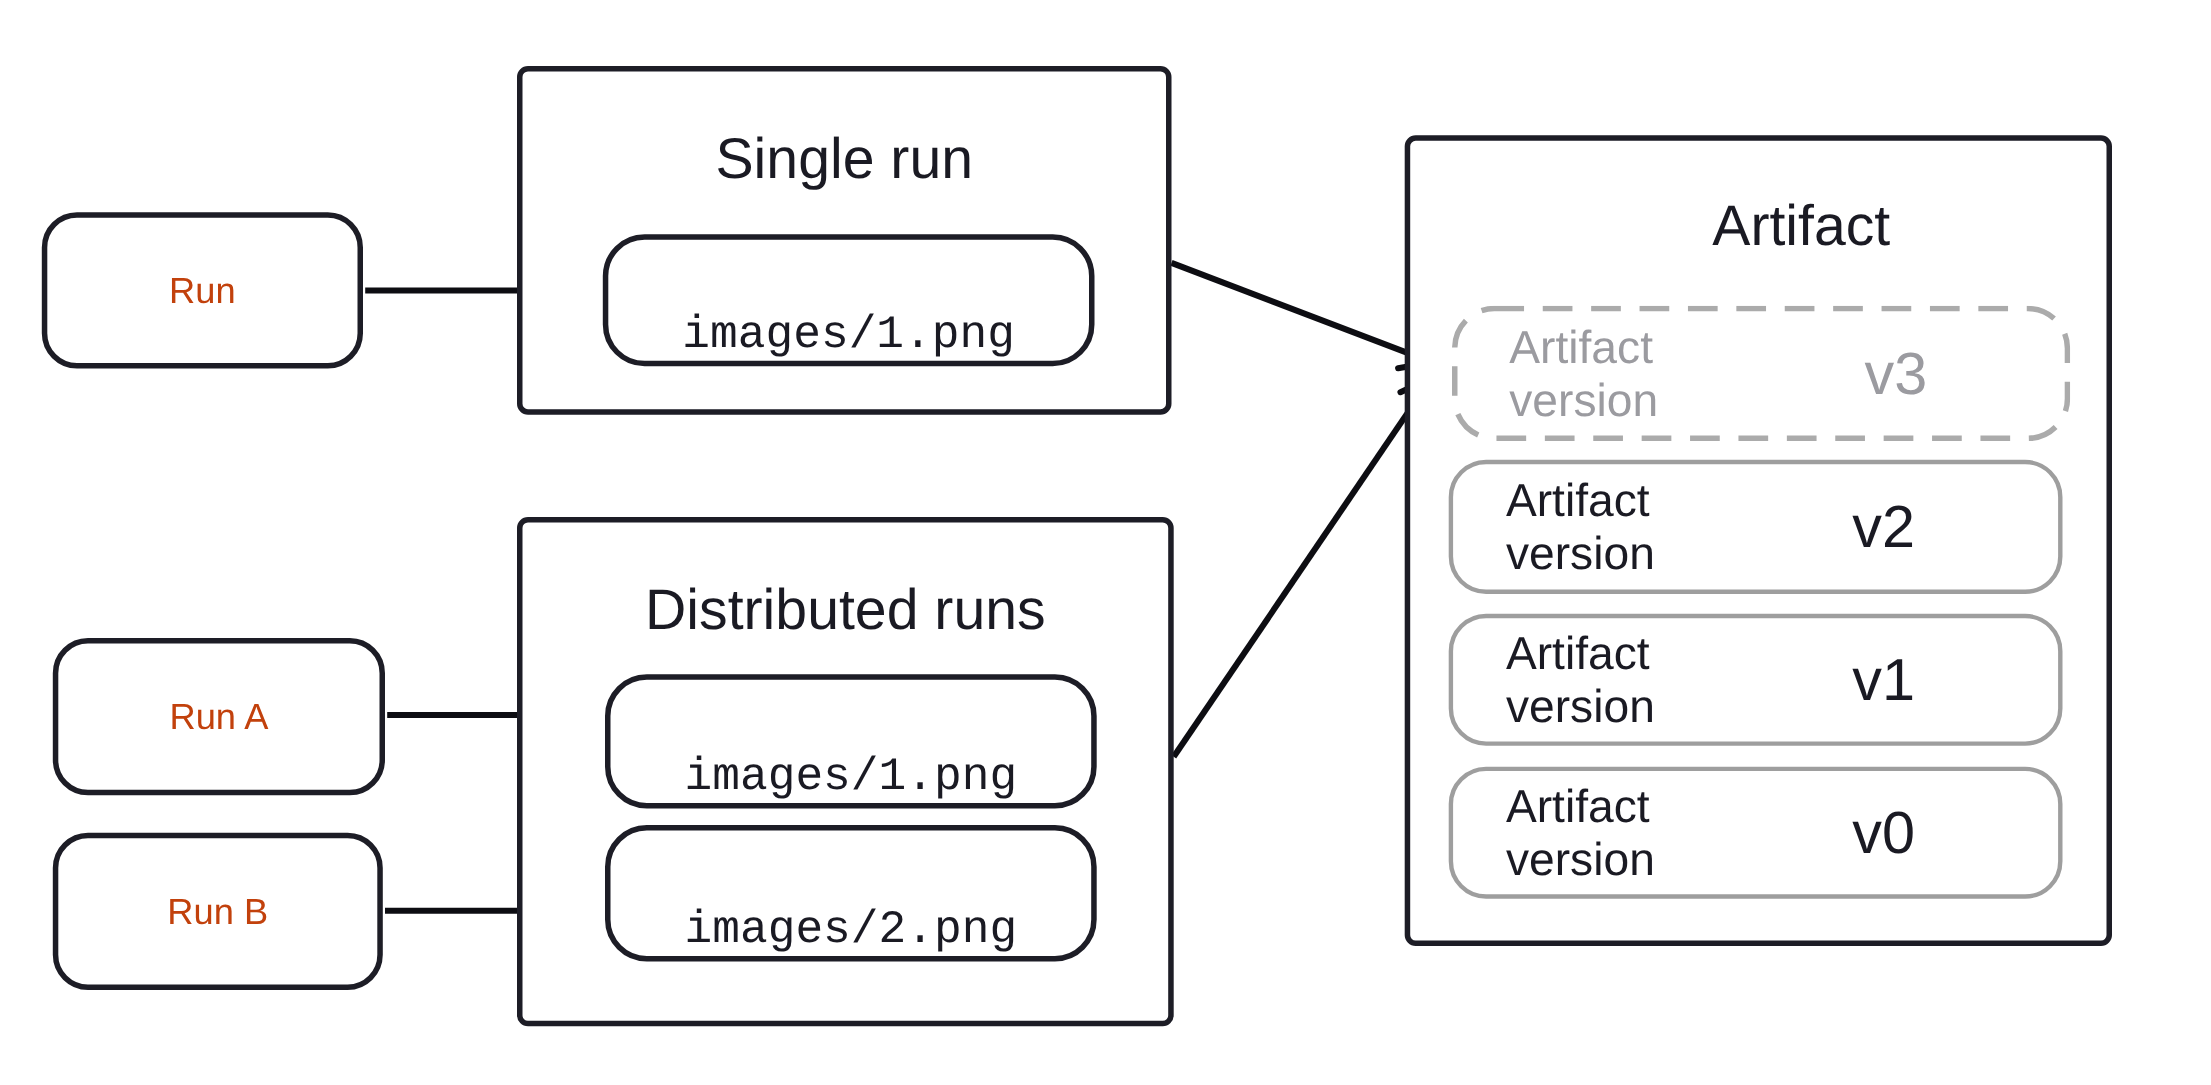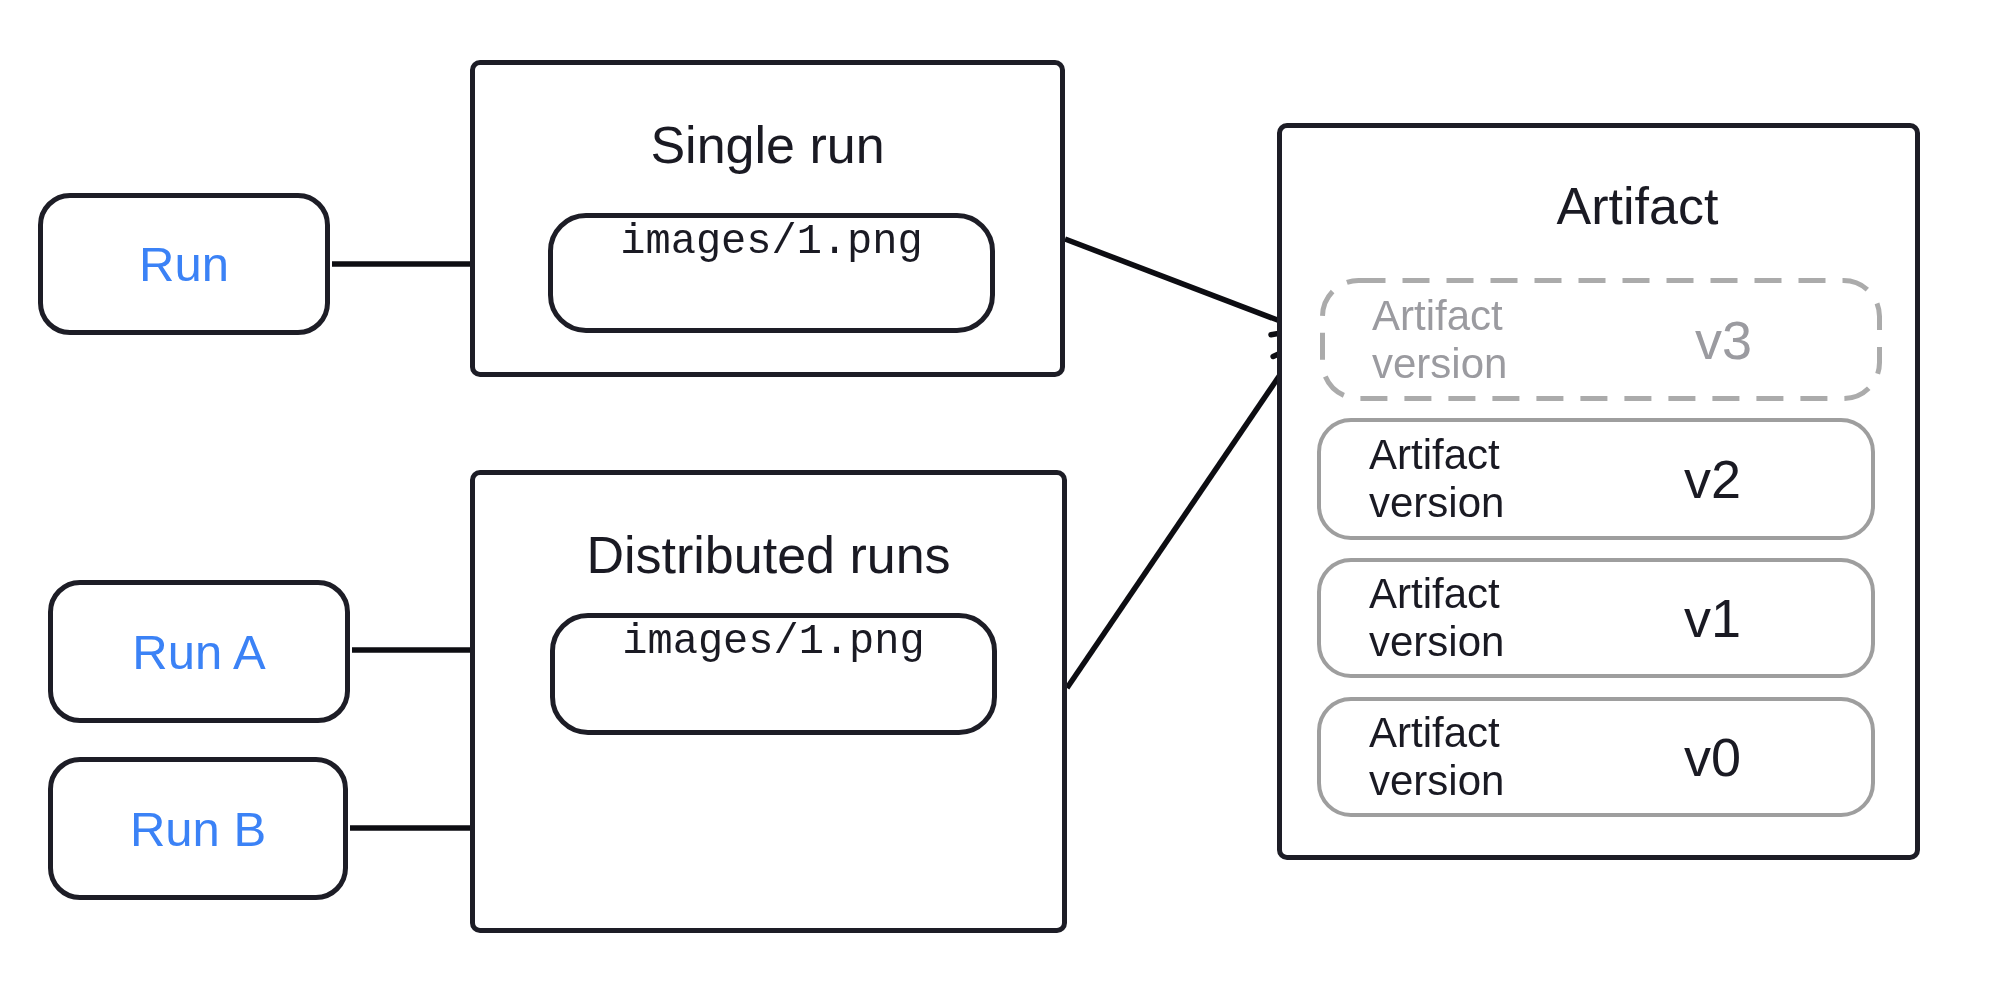--- a/index.html
+++ b/index.html
@@ -25,22 +25,22 @@
   }
   
   .node {
     position: absolute;
     background: #ffffff;
     border: 5px solid #1d1d26;
     border-radius: 32px;
     display: flex;
     align-items: center;
     justify-content: center;
-    font-size: 49px;
-    color: #3b82f6;
+    font-size: 33px;
+    color: #c2410c;
     box-sizing: border-box;
   }
   
   .container {
     position: absolute;
     background: #ffffff;
     border: 5px solid #1d1d26;
     border-radius: 10px;
     box-sizing: border-box;
   }
@@ -52,21 +52,21 @@
     font-size: 52px;
     color: #1a1a23;
   }
   
   .file-box {
     position: absolute;
     background: #ffffff;
     border: 5px solid #1d1d26;
     border-radius: 38px;
     display: flex;
-    align-items: flex-start;
+    align-items: flex-end;
     justify-content: center;
     font-family: "Liberation Mono", "DejaVu Sans Mono", monospace;
     font-size: 42px;
     color: #1a1a23;
     box-sizing: border-box;
   }
   
   .version-row {
     position: absolute;
     background: #ffffff;
@@ -135,20 +135,23 @@
     <div class="file-box" style="left:73px; top:148px; width:447px; height:120px;">
       <span>images/1.png</span>
     </div>
   </div>
 
   <div class="container" style="left:470px; top:470px; width:597px; height:463px;">
     <div class="container-title" style="top:50px;">Distributed runs</div>
     <div class="file-box" style="left:75px; top:138px; width:447px; height:122px;">
       <span>images/1.png</span>
     </div>
+    <div class="file-box" style="left:75px; top:275px; width:447px; height:124px;">
+      <span>images/2.png</span>
+    </div>
   </div>
 
   <div class="container" style="left:1277px; top:123px; width:643px; height:737px;">
     <div class="container-title" style="top:48px;margin-left:39px;">Artifact</div>
 
     <div class="version-row pending" style="left:38px; top:150px; width:562px; height:123px;">
       <svg class="dash-border" viewBox="0 0 562 123" xmlns="http://www.w3.org/2000/svg">
         <rect x="2.5" y="2.5" width="557" height="118" rx="36" fill="none" stroke="#ababab" stroke-width="5" stroke-dasharray="27 17"></rect>
       </svg>
       <span>Artifact version</span>

